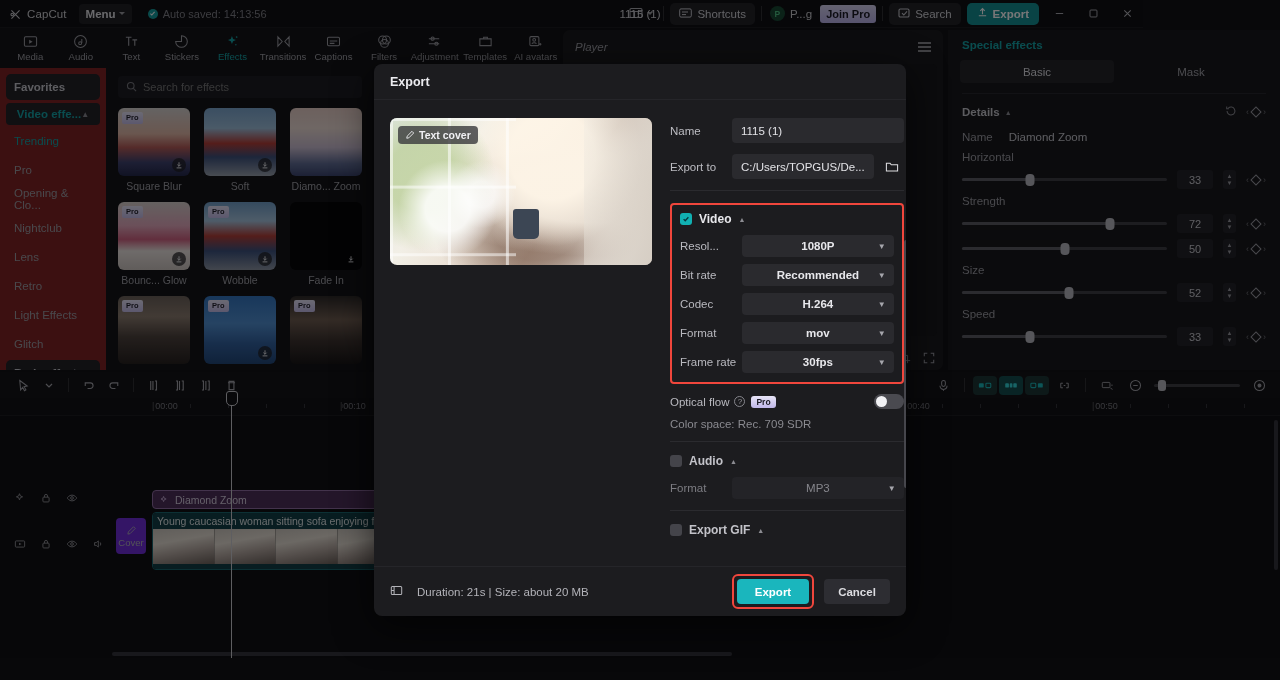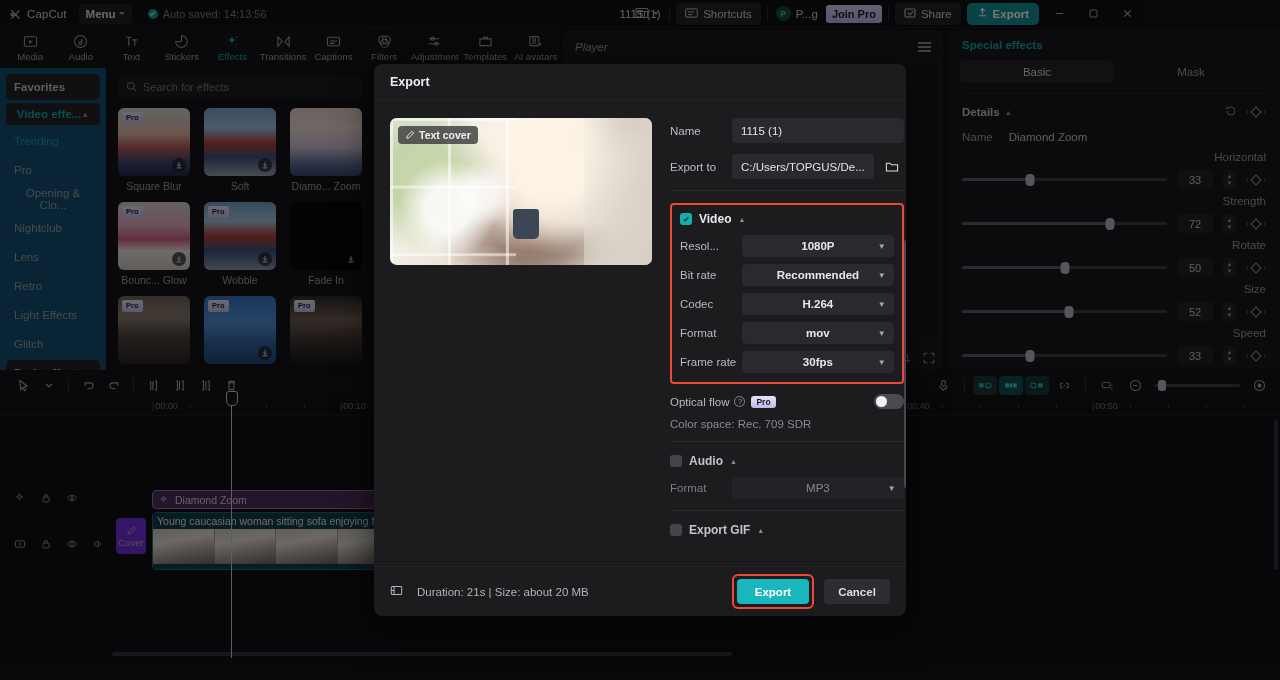--- a/index.html
+++ b/index.html
@@ -68,21 +68,21 @@
     font-size: 9.6px; color: #9d9da3; border-radius: 5px;
   }
   .tool svg { width: 15px; height: 15px; }
   .tool.active { color: #0fa3a5; }
 
   
   .leftpanel {
     position: absolute; top: 68px; left: 0; width: 372px; height: 302px;
     background: #0f0f11; display: flex;
   }
-  .cats { width: 107px; height: 100%; background: #0c4a6e; padding: 6px 6px 0 6px; overflow: hidden; text-align: center; }
+  .cats { width: 107px; height: 100%; background: #7f1d1d; padding: 6px 6px 0 6px; overflow: hidden; }
   .cat {
     height: 26px; display: flex; align-items: center; justify-content: space-between;
     padding: 0 8px; border-radius: 5px; font-size: 11.5px; color: #9b9ba1; margin-bottom: 3px;
   }
   .cat.head { background: #1d1d21; color: #c8c8cd; font-weight: bold; }
   .cat.sel { background: #1d1d21; color: #0fa3a5; }
   .cat.on { color: #0fa3a5; }
   .cat .chev { font-size: 8px; color: #86868c; }
   .effgrid { flex: 1; padding: 8px 10px 0 12px; }
   .searchbar {
@@ -152,21 +152,21 @@
   .rp-sec .lbl { font-size: 11.5px; color: #c5c5cb; font-weight: bold; }
   .rp-sec .up { margin-left: 5px; font-size: 7px; color: #8a8a90; }
   .rp-sec .acts { margin-left: auto; display: flex; align-items: center; gap: 9px; color: #8a8a90; }
   .rp-sec .acts svg { width: 12px; height: 12px; }
   .kf { display: flex; align-items: center; gap: 3px; color: #6e6e74; }
   .kf .dia { width: 8px; height: 8px; transform: rotate(45deg); border: 1.2px solid #9a9aa0; }
   .kf .ar { font-size: 9px; color: #6e6e74; }
   .namerow { display: flex; align-items: center; gap: 16px; padding: 6px 14px 2px 14px; }
   .namerow .k { font-size: 11.5px; color: #9b9ba1; }
   .namerow .v { font-size: 11.5px; color: #c8c8ce; }
-  .slider-block { padding: 6px 14px 0 14px; text-align: right; }
+  .slider-block { padding: 6px 14px 0 14px; }
   .slider-block .cap { font-size: 11.5px; color: #9b9ba1; margin-bottom: 7px; }
   .slider-row { display: flex; align-items: center; gap: 10px; }
   .track { position: relative; flex: 1; height: 3px; background: #3a3a3f; border-radius: 2px; }
   .track .fill { position: absolute; left: 0; top: 0; height: 3px; background: #5a5a60; border-radius: 2px; }
   .track .knob {
     position: absolute; top: -4.5px; width: 9px; height: 12px; border-radius: 4px;
     background: #b9b9be; transform: translateX(-4.5px);
   }
   .numbox {
     width: 36px; height: 19px; background: #1e1e22; border-radius: 3px;
@@ -384,21 +384,21 @@
       </div>
       <div class="join-pro">Join Pro</div>
       <div class="tb-sep"></div>
       <div class="tb-pill">
         <span>
           <svg width="12" height="12" viewBox="0 0 12 12" fill="none" stroke="#c6c6cb" stroke-width="1.1">
               <rect x="1" y="2" width="10" height="8" rx="1.3"></rect>
               <path d="M4 6.2l1.8 1.8L9 4.4"></path>
             </svg>
         </span>
-        <span>Share</span>
+        <span>Search</span>
       </div>
       <div class="tb-export">
         <span>
           <svg width="11" height="11" viewBox="0 0 12 12" fill="none" stroke="#ffffff" stroke-width="1.2">
               <path d="M6 1.8v6M3.6 4.2L6 1.8l2.4 2.4M2 9.6h8"></path>
             </svg>
         </span>
         <span>Export</span>
       </div>
       <div class="wctrl">
@@ -708,21 +708,20 @@
         <div class="numbox">72</div>
         <div class="spin">▲<span>▼</span></div>
         <span class="kf">
             <span class="ar">‹</span>
             <span class="dia"></span>
             <span class="ar">›</span>
           </span>
       </div>
     </div>
     <div class="slider-block">
-      <div class="cap">Rotate</div>
       <div class="slider-row">
         <div class="track">
             <div class="fill" style="width:50%"></div>
             <div class="knob" style="left:50%"></div>
           </div>
         <div class="numbox">50</div>
         <div class="spin">▲<span>▼</span></div>
         <span class="kf">
             <span class="ar">‹</span>
             <span class="dia"></span>

